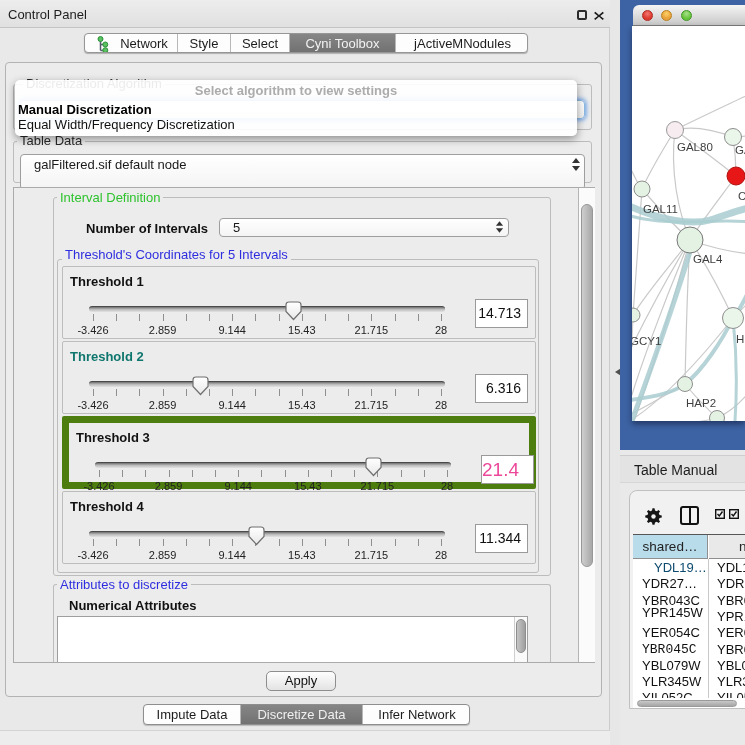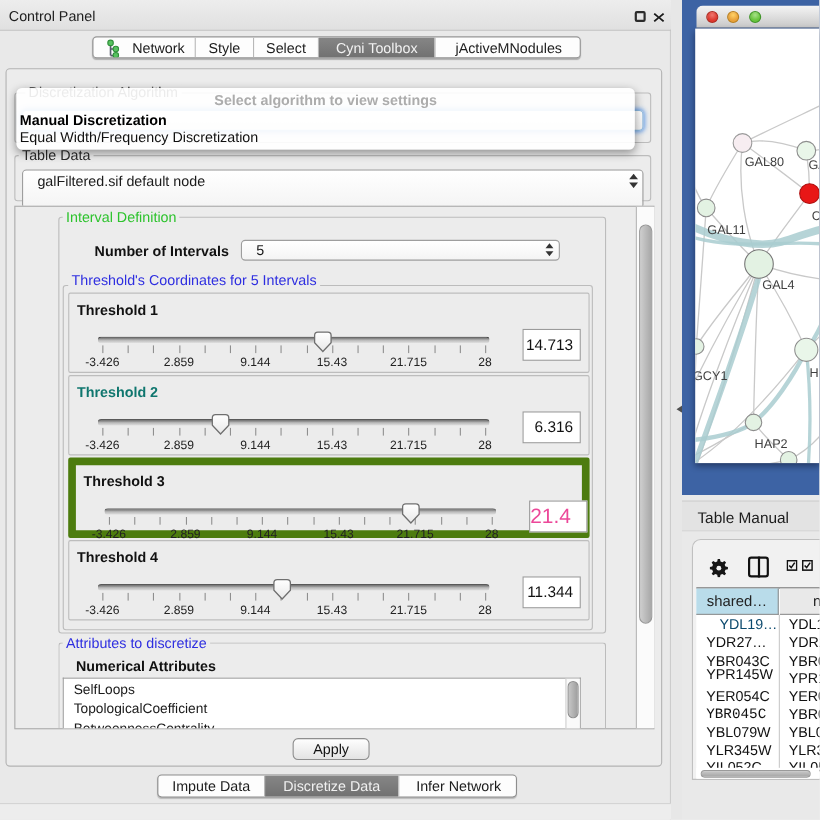--- a/index.html
+++ b/index.html
@@ -196,21 +196,20 @@
               <stop offset="1" stop-color="#e8e8e8"></stop>
             </linearGradient>
           </defs>
         </svg>
         <div class="abs" style="left:412px;top:32px;width:53px;height:29px;background:#fff;border:1px solid #9a9a9a;font-size:14px;color:#111;text-align:right;line-height:27px;padding-right:6px;">11.344</div>
       </div>
       <div class="abs" style="left:39px;top:396px;width:498px;height:90px;border:1px solid #bcbcbc;border-bottom:none;border-radius:3px 3px 0 0;"></div>
       <div class="gtitle" style="left:43px;top:390px;color:#2e2ee0;">Attributes to discretize</div>
       <div class="abs bold" style="left:43px;top:410px;font-size:13px;color:#111;margin-left:12px;">Numerical Attributes</div>
       <div class="abs" style="left:43px;top:428px;width:471px;height:60px;background:#fff;border:1px solid #9e9e9e;border-bottom:none;">
-        <div style="padding:2px 0 0 9px;font-size:12.5px;color:#1a1a1a;line-height:17.3px;">SelfLoops<br>TopologicalCoefficient<br>BetweennessCentrality</div>
         <div class="abs" style="right:0;top:0;width:13px;height:60px;border-left:1px solid #cfcfcf;background:#fafafa;"></div>
         <div class="abs" style="right:1.5px;top:2px;width:10px;height:34px;border-radius:5px;background:linear-gradient(90deg,#c6c6c6,#9f9f9f);border:1px solid #8e8e8e;"></div>
       </div>
 </div>
 <div class="abs" style="left:578px;top:188px;width:17px;height:474px;background:#fbfbfb;border-left:1px solid #b4b4b4;"></div>
 <div class="abs" style="left:580.5px;top:204px;width:12px;height:363px;border-radius:6px;background:linear-gradient(90deg,#cecece,#a8a8a8);border:1px solid #979797;"></div>
 <div class="abs" style="left:266px;top:671px;width:70px;height:20px;background:linear-gradient(#fefefe,#e3e3e3);border:1px solid #8e8e8e;border-radius:5px;font-size:13px;color:#111;text-align:center;line-height:18px;">Apply</div>
 <div class="abs" style="left:143px;top:704px;width:327px;height:21px;background:#fdfdfd;border:1px solid #8e8e8e;border-radius:4px;overflow:hidden;box-shadow:0 1px 1px rgba(0,0,0,0.2);">
 <div class="abs" style="left:0px;top:0;width:97px;height:21px;color:#1c1c1c;border-right:1px solid #b8b8b8;font-size:13px;text-align:center;line-height:20px;">Impute Data</div>
 <div class="abs" style="left:219px;top:0;width:108px;height:21px;color:#1c1c1c;font-size:13px;text-align:center;line-height:20px;">Infer Network</div>

